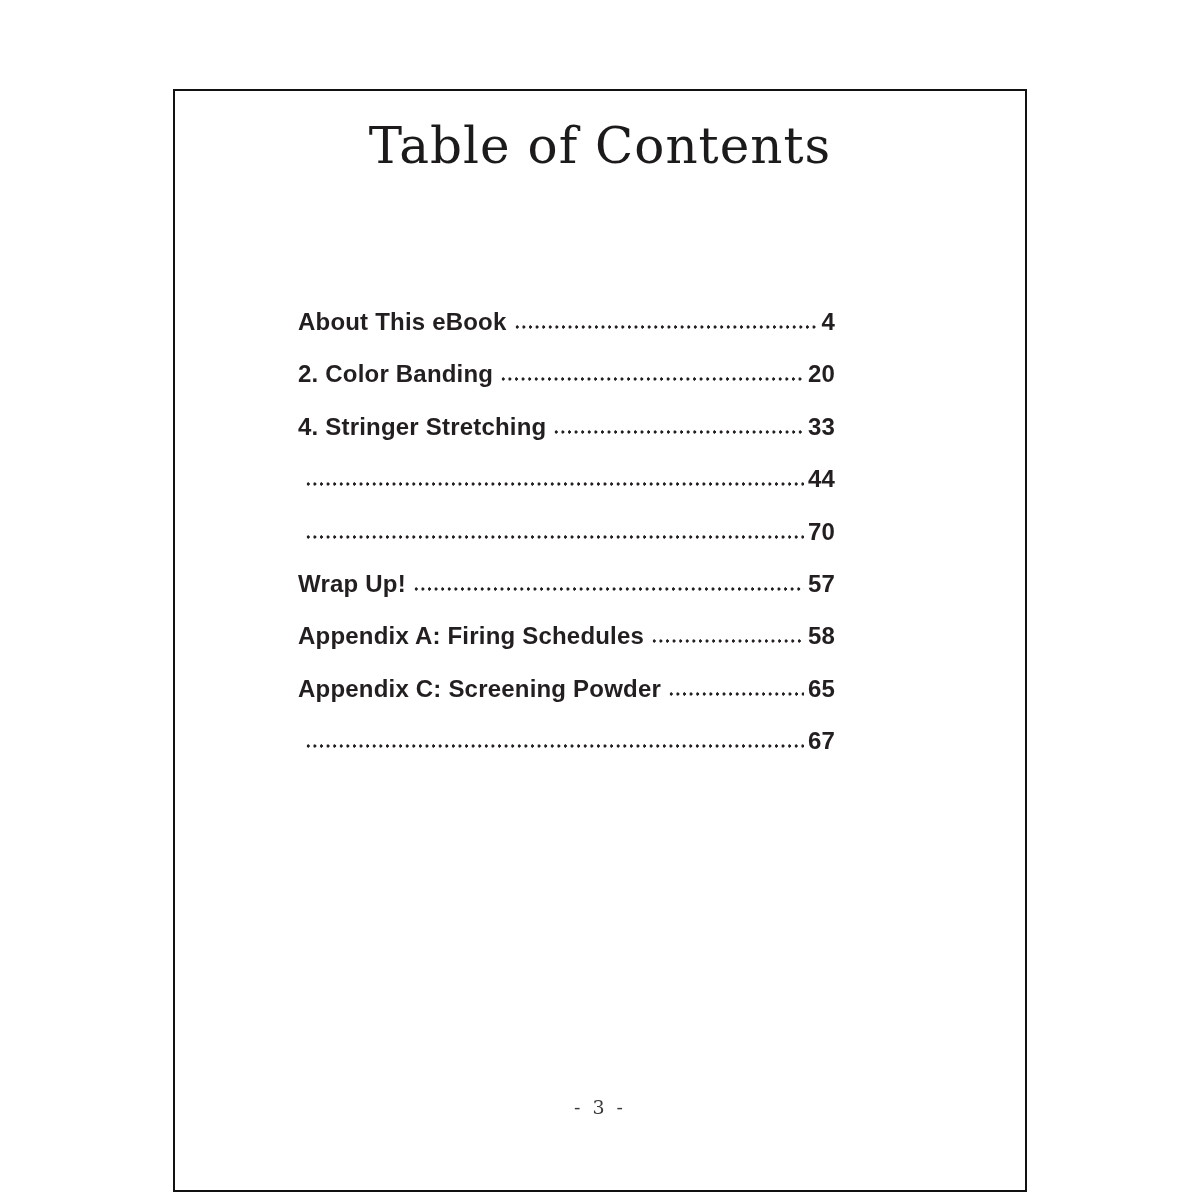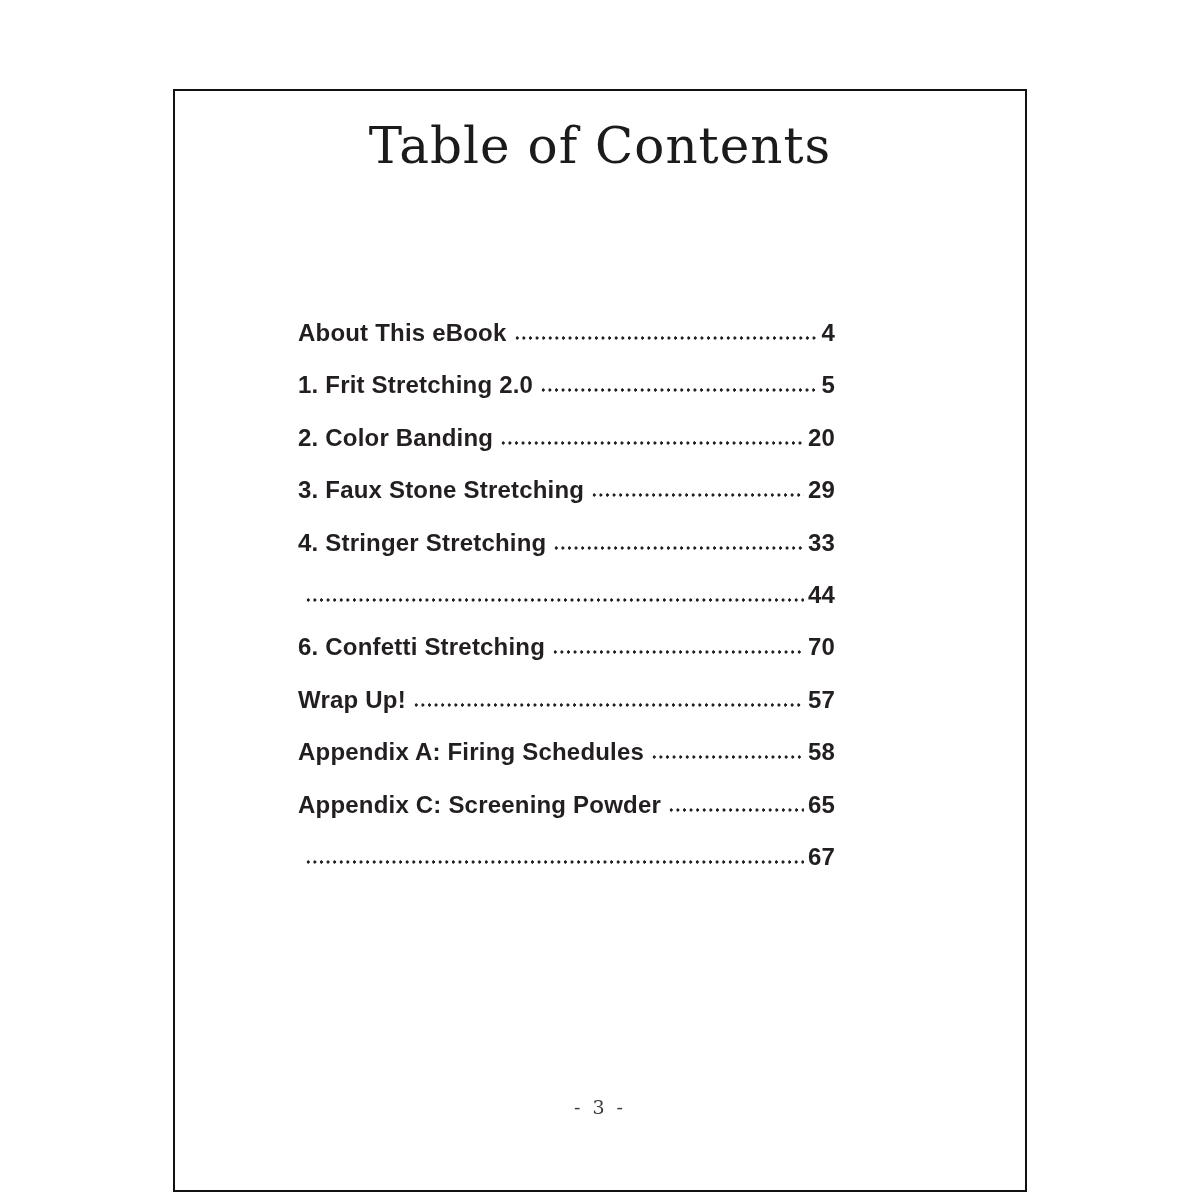--- a/index.html
+++ b/index.html
@@ -33,21 +33,21 @@
     width: 100%;
     text-align: center;
     font-family: "DejaVu Serif", serif;
     font-size: 50px;
     font-weight: 500;
     letter-spacing: 1px;
     color: #1c1a1b;
   }
   .toc {
     position: absolute;
-    top: 228px;
+    top: 217px;
     left: 123px;
     width: 537px;
   }
   .toc-row {
     display: flex;
     align-items: baseline;
     height: 52.4px;
     font-size: 24px;
     font-weight: bold;
     color: #231f20;
@@ -91,51 +91,40 @@
     <div class="page-title">Table of Contents</div>
 
     <div class="toc">
 
         <div class="toc-row">
           <span class="toc-label">About This eBook</span>
           <span class="leader"></span>
           <span class="toc-pnum">4</span>
         </div>
 
-        <div class="toc-row">
-          <span class="toc-label">1. Frit Stretching 2.0</span>
-          <span class="leader"></span>
-          <span class="toc-pnum">5</span>
-        </div>
 
         <div class="toc-row">
           <span class="toc-label">2. Color Banding</span>
           <span class="leader"></span>
           <span class="toc-pnum">20</span>
         </div>
 
-        <div class="toc-row">
-          <span class="toc-label">3. Faux Stone Stretching</span>
-          <span class="leader"></span>
-          <span class="toc-pnum">29</span>
-        </div>
 
         <div class="toc-row">
           <span class="toc-label">4. Stringer Stretching</span>
           <span class="leader"></span>
           <span class="toc-pnum">33</span>
         </div>
 
         <div class="toc-row">
           <span class="leader"></span>
           <span class="toc-pnum">44</span>
         </div>
 
         <div class="toc-row">
-          <span class="toc-label">6. Confetti Stretching</span>
           <span class="leader"></span>
           <span class="toc-pnum">70</span>
         </div>
 
 
         <div class="toc-row">
           <span class="toc-label">Wrap Up!</span>
           <span class="leader"></span>
           <span class="toc-pnum">57</span>
         </div>

